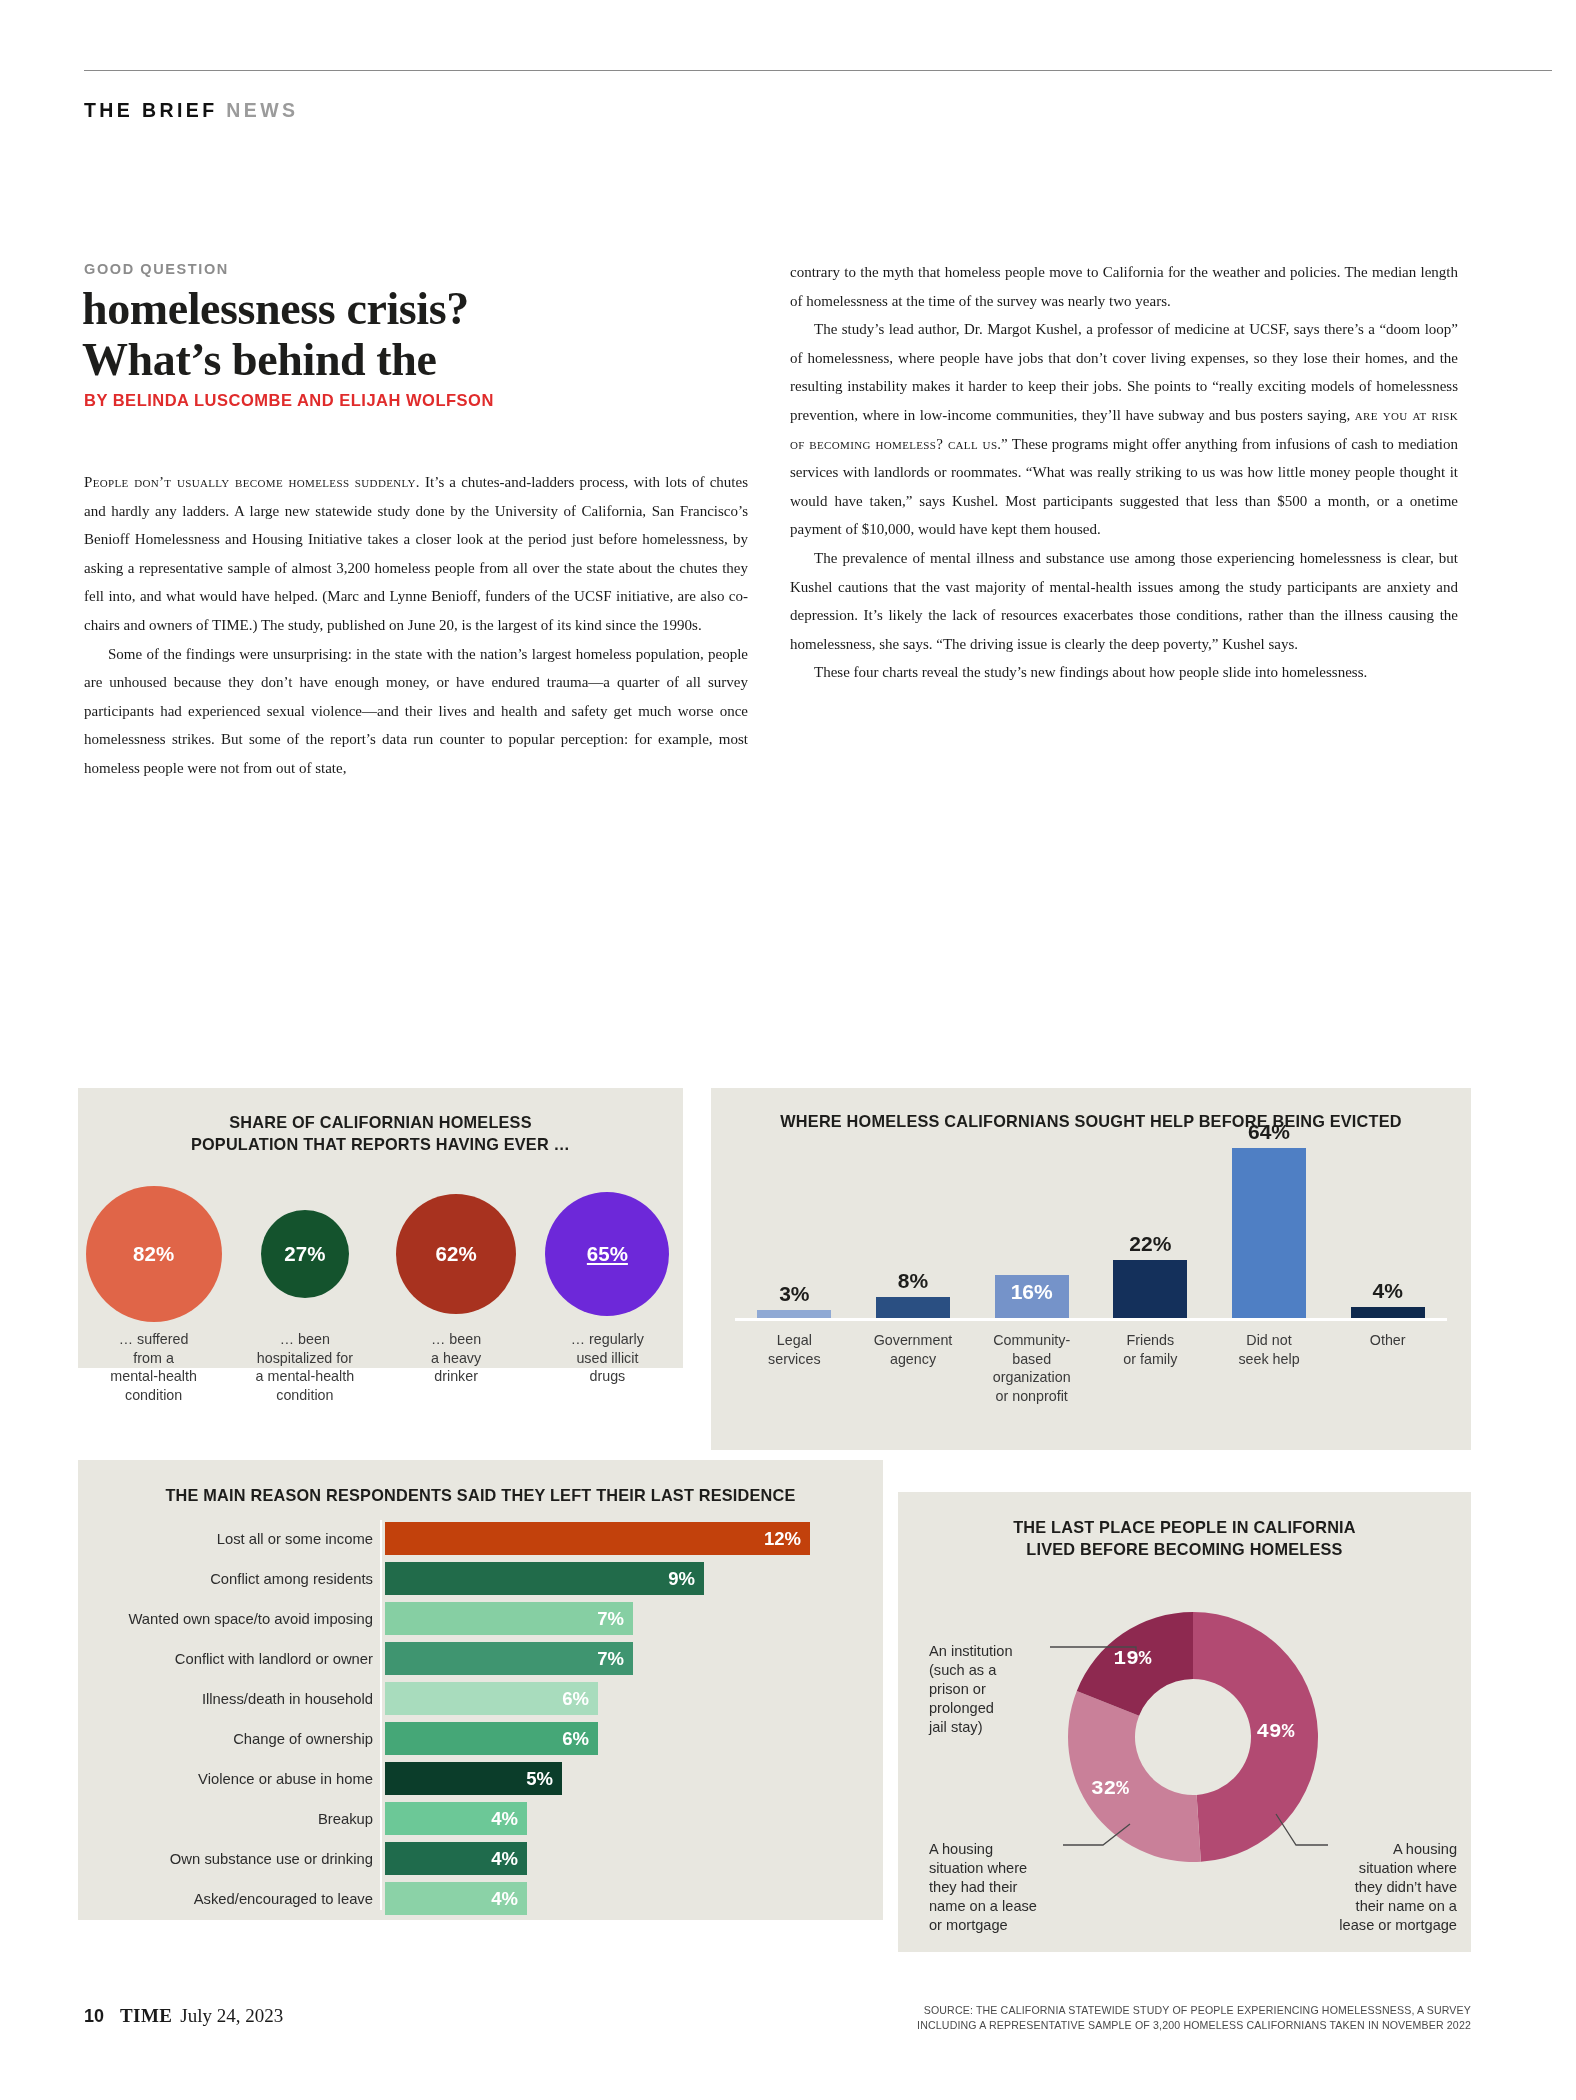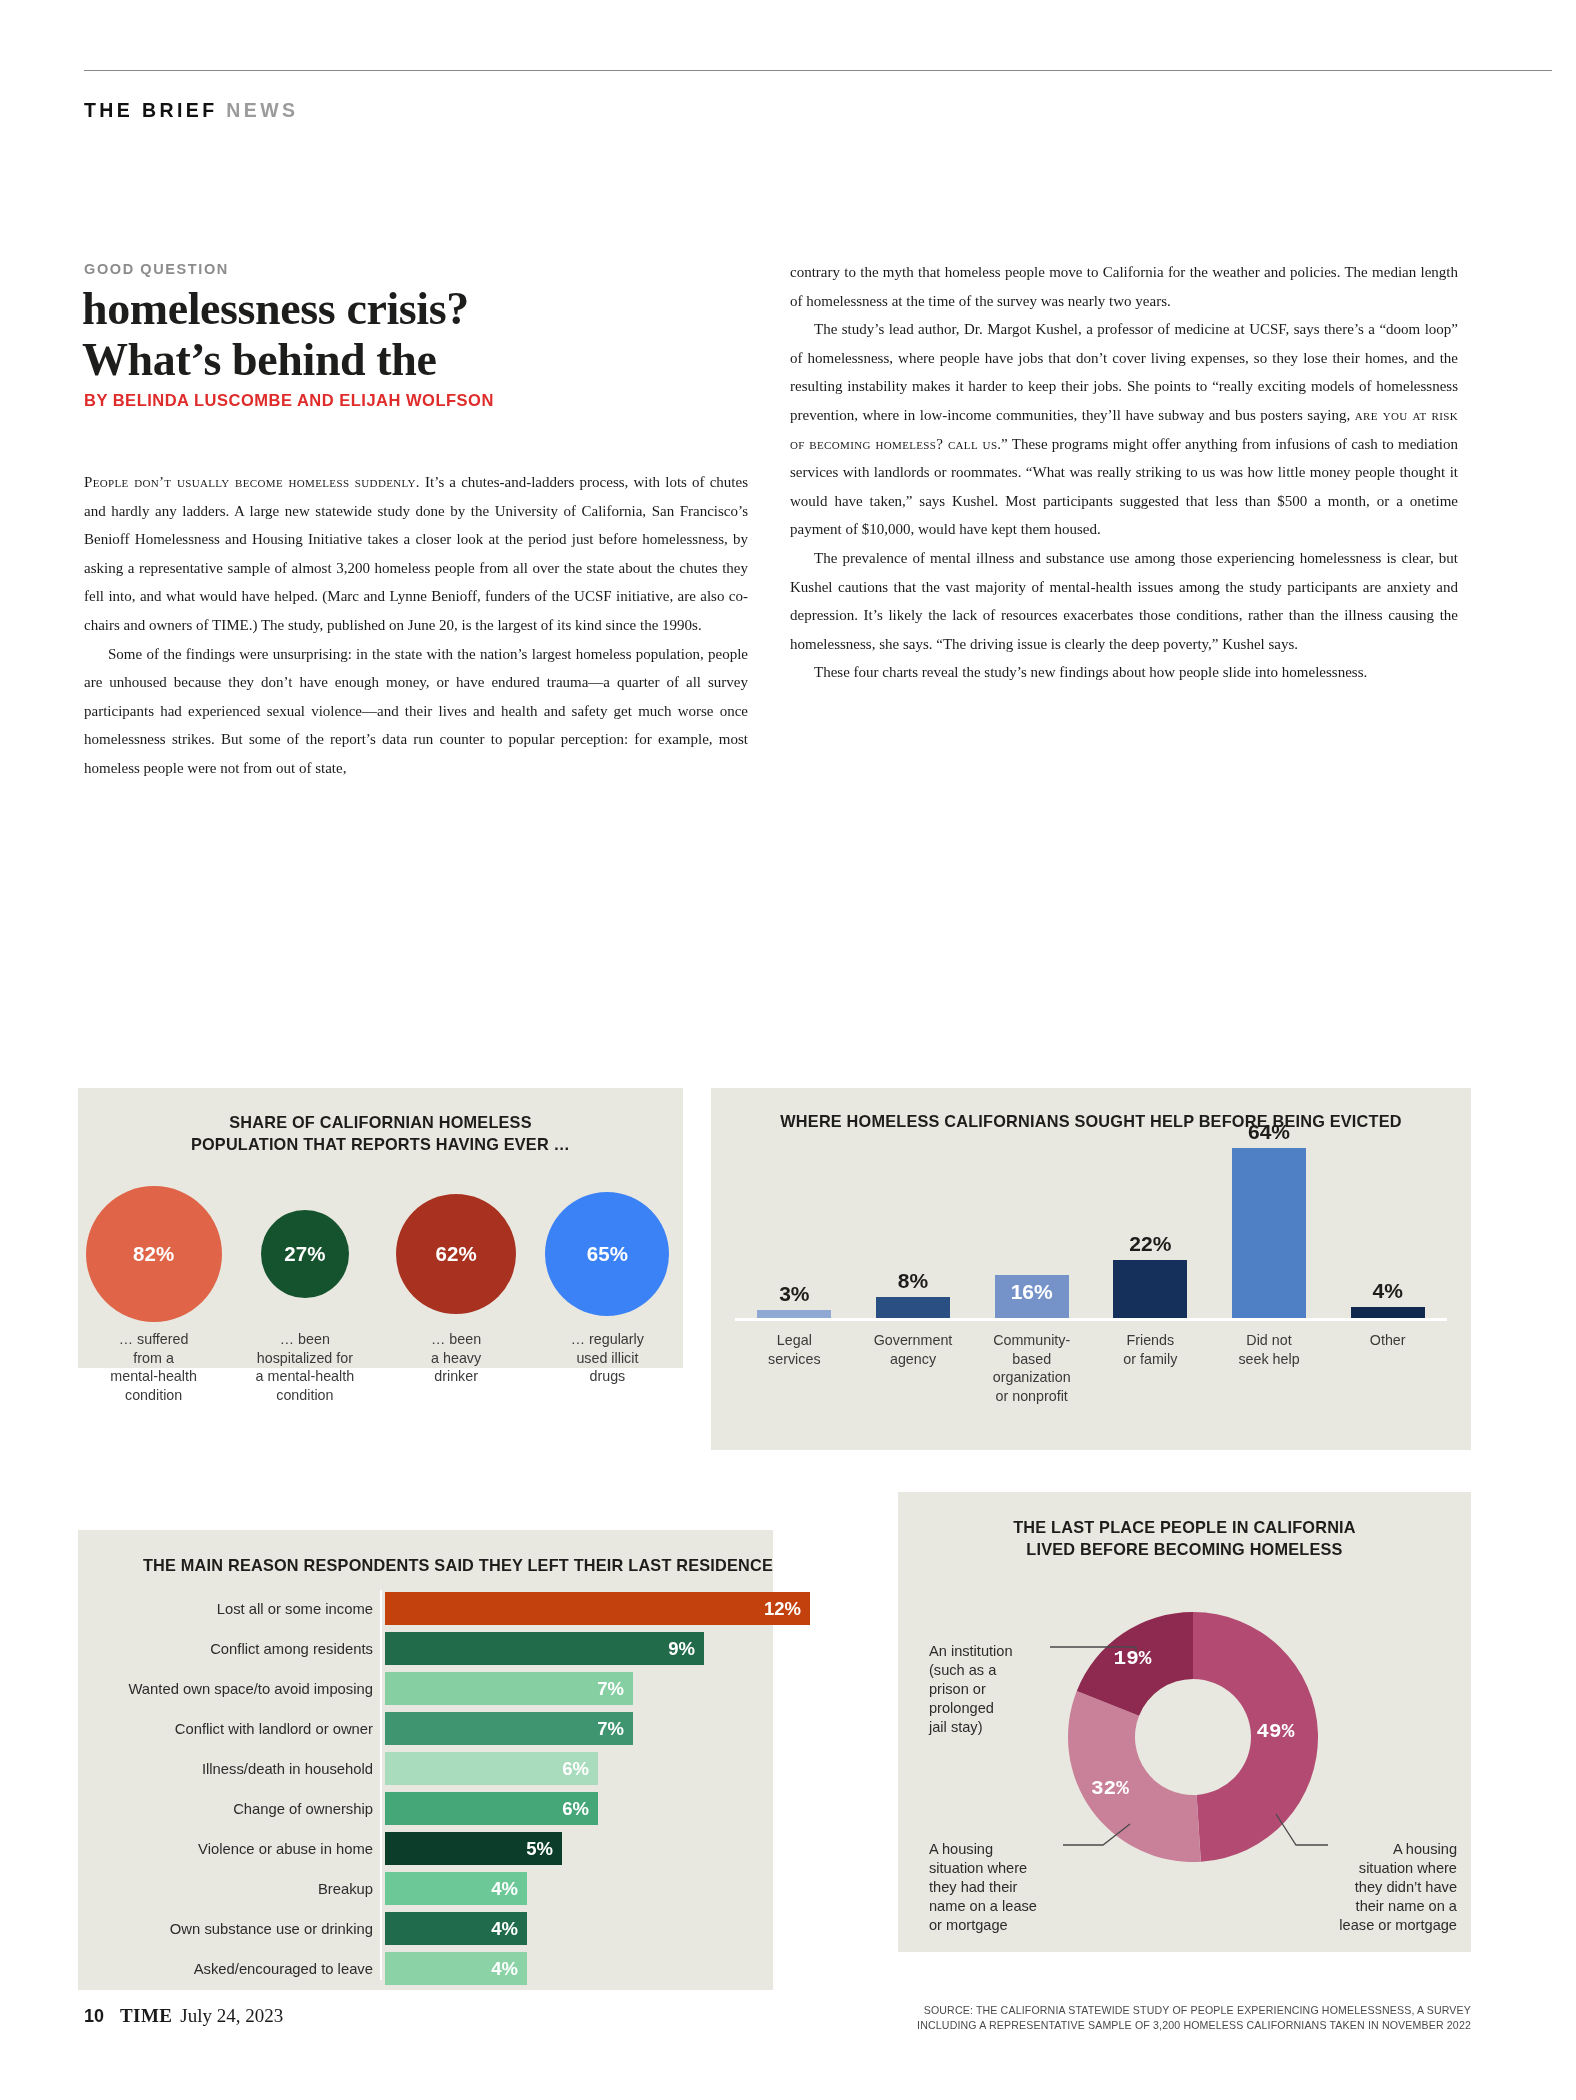--- a/index.html
+++ b/index.html
@@ -119,21 +119,21 @@
     position: absolute; left: 0; bottom: 0; width: 712px; height: 58px;
     display: flex;
   }
   .vlab {
     flex: 1; text-align: center; padding-top: 8px;
     font-family: "Liberation Sans", sans-serif;
     font-size: 14.3px; line-height: 18.5px; color: #3a3a3a;
   }
 
   
-  #panel-hbars { left: 78px; top: 1530px; width: 695px; height: 460px; }
+  #panel-hbars { left: 78px; top: 1460px; width: 805px; height: 460px; }
   #panel-hbars .panel-title { margin: 24px auto 0; width: 760px; }
   .hbar-rows { position: absolute; left: 17px; top: 62px; width: 770px; }
   .hrow { display: flex; align-items: center; height: 33px; margin-bottom: 7px; }
   .hrow-label {
     width: 290px; text-align: right; padding-right: 12px;
     font-family: "Liberation Sans", sans-serif;
     font-size: 14.8px; color: #2c2c2c;
   }
   .hrow-track { position: relative; flex: 1; height: 33px; }
   .hrow-bar {
@@ -240,21 +240,21 @@
         </div>
         <div class="bubble-cell">
           <div class="bubble" style="width: 120px; height: 120px; background: rgb(168, 50, 31); margin-top: 8px;">62%</div>
           <div class="bubble-label" style="margin-top: 16px;">
             <div>… been</div>
             <div>a heavy</div>
             <div>drinker</div>
           </div>
         </div>
         <div class="bubble-cell">
-          <div class="bubble" style="width: 124px; height: 124px; background: #3b82f6; margin-top: 6px;">65%</div>
+          <div class="bubble" style="width: 124px; height: 124px; background: #6d28d9; margin-top: 6px; text-decoration: underline;">65%</div>
           <div class="bubble-label" style="margin-top: 14px;">
             <div>… regularly</div>
             <div>used illicit</div>
             <div>drugs</div>
           </div>
         </div>
       </div>
   </div>
 
   <div class="panel" id="panel-vbars">

